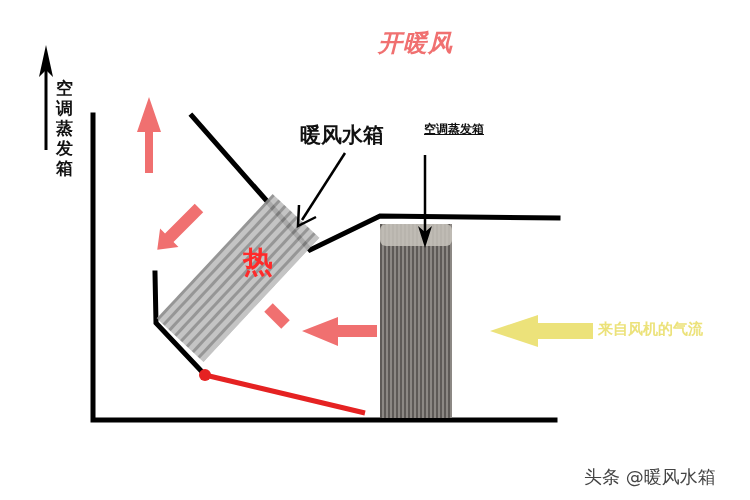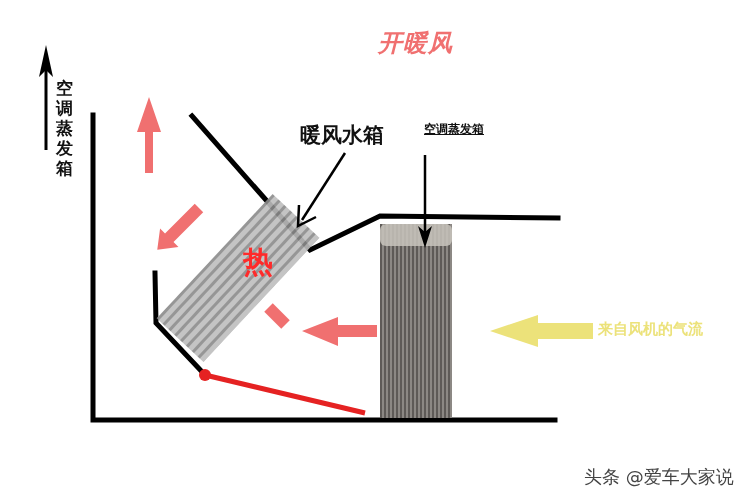--- a/index.html
+++ b/index.html
@@ -82,13 +82,13 @@
     <polygon points="490,331 538,315 538,323 593,323 593,339 538,339 538,347"></polygon>
   </g>
 </svg>
 
 <div class="lbl title">开暖风</div>
 <div class="lbl vert">空调蒸发箱</div>
 <div class="lbl heater-lbl">暖风水箱</div>
 <div class="lbl evap-lbl">空调蒸发箱</div>
 <div class="lbl fan-lbl">来自风机的气流</div>
 <div class="lbl hot">热</div>
-<div class="lbl wm">头条 @爱车大家说</div>
+<div class="lbl wm">头条 @暖风水箱</div>
 
 </body></html>

